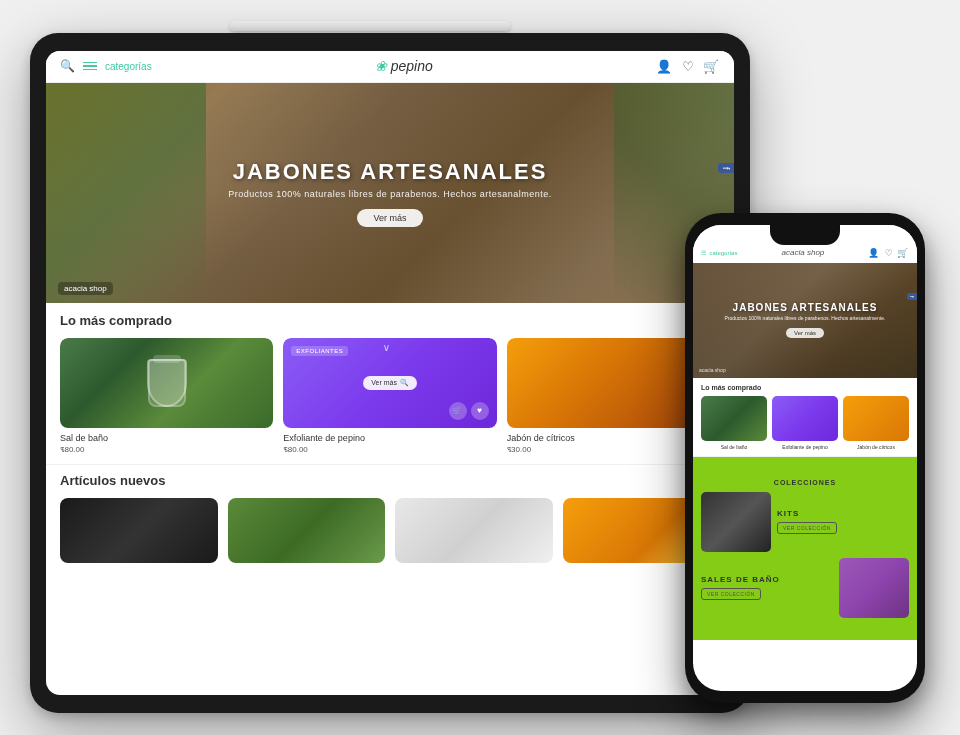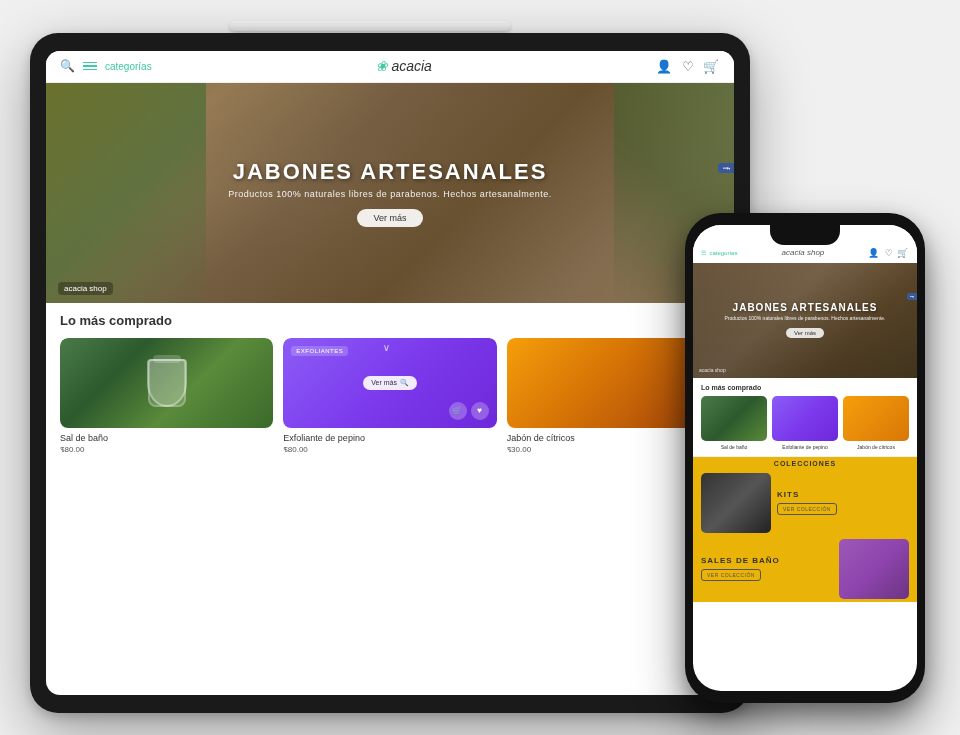--- a/index.html
+++ b/index.html
@@ -580,22 +580,22 @@
 
     .phone-prod-name {
       font-size: 5px;
       color: #333;
       margin-top: 3px;
       text-align: center;
     }
 
     
     .phone-colecciones {
-      padding: 3px 8px;
-      background: #eab308;
+      padding: 22px 8px;
+      background: #84cc16;
       border-top: 1px solid #f0f0f0;
     }
 
     .phone-col-title {
       font-size: 7px;
       font-weight: 700;
       color: #333;
       text-align: center;
       letter-spacing: 1px;
       text-transform: uppercase;
@@ -731,21 +731,21 @@
             <span class="nav-search-icon">🔍</span>
             <div class="nav-menu">
               <span></span>
                 <span></span>
                 <span></span>
             </div>
             <span class="nav-categorias">categorías</span>
           </div>
           <div class="nav-logo">
             <span class="nav-logo-flower">❀</span>
-            <em>acacia</em>
+            <em>pepino</em>
           </div>
           <div class="nav-right">
             <span>👤</span>
             <span>♡</span>
             <span>🛒</span>
           </div>
         </div>
 
         <div class="tablet-hero">
           <div class="hero-wood-bg"></div>
@@ -796,20 +796,29 @@
             <div class="product-card">
               <div class="prod-img-3"></div>
               <div class="product-name">Jabón de cítricos</div>
               <div class="product-price">$30.00</div>
             </div>
 
 
           </div>
         </div>
 
+        <div class="new-section">
+          <div class="section-title">Artículos nuevos</div>
+          <div class="new-products-grid">
+            <div class="new-prod-img new-prod-1"></div>
+            <div class="new-prod-img new-prod-2"></div>
+            <div class="new-prod-img new-prod-3"></div>
+            <div class="new-prod-img new-prod-4"></div>
+          </div>
+        </div>
 
       </div>
     </div>
   </div>
 
   <div class="phone-wrapper">
     <div class="phone-body">
       <div class="phone-notch"></div>
       <div class="phone-screen">
 

